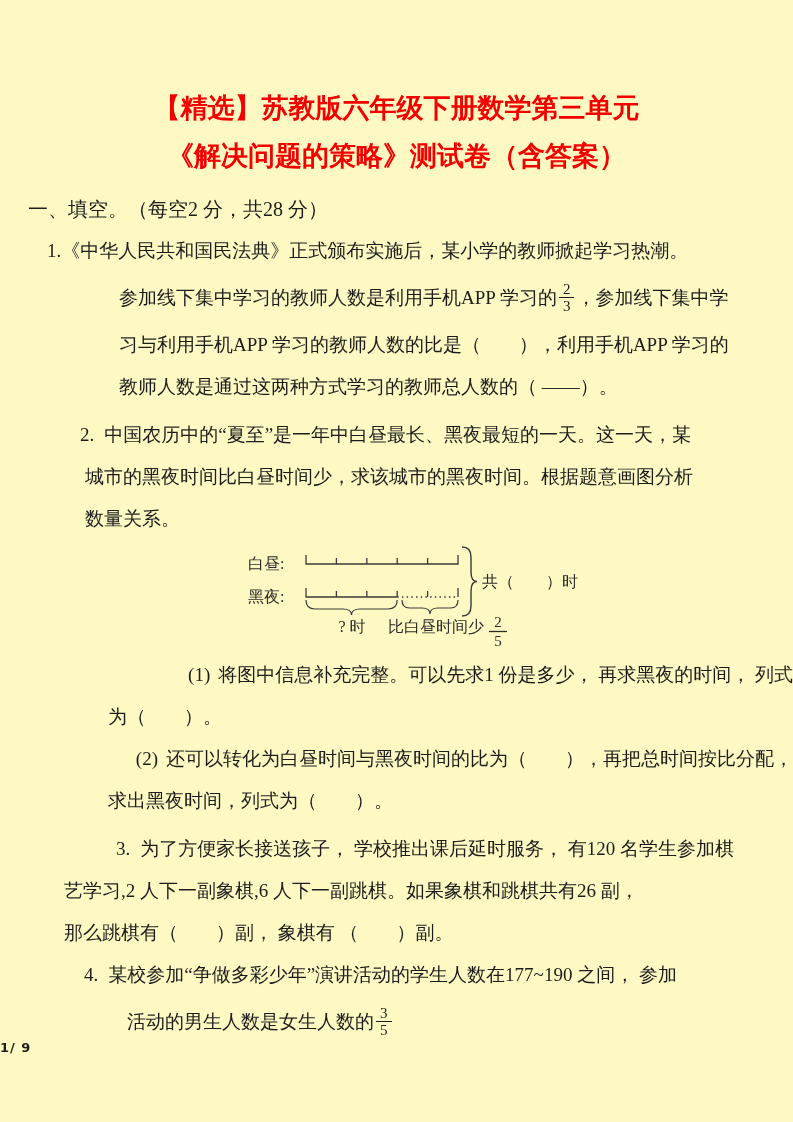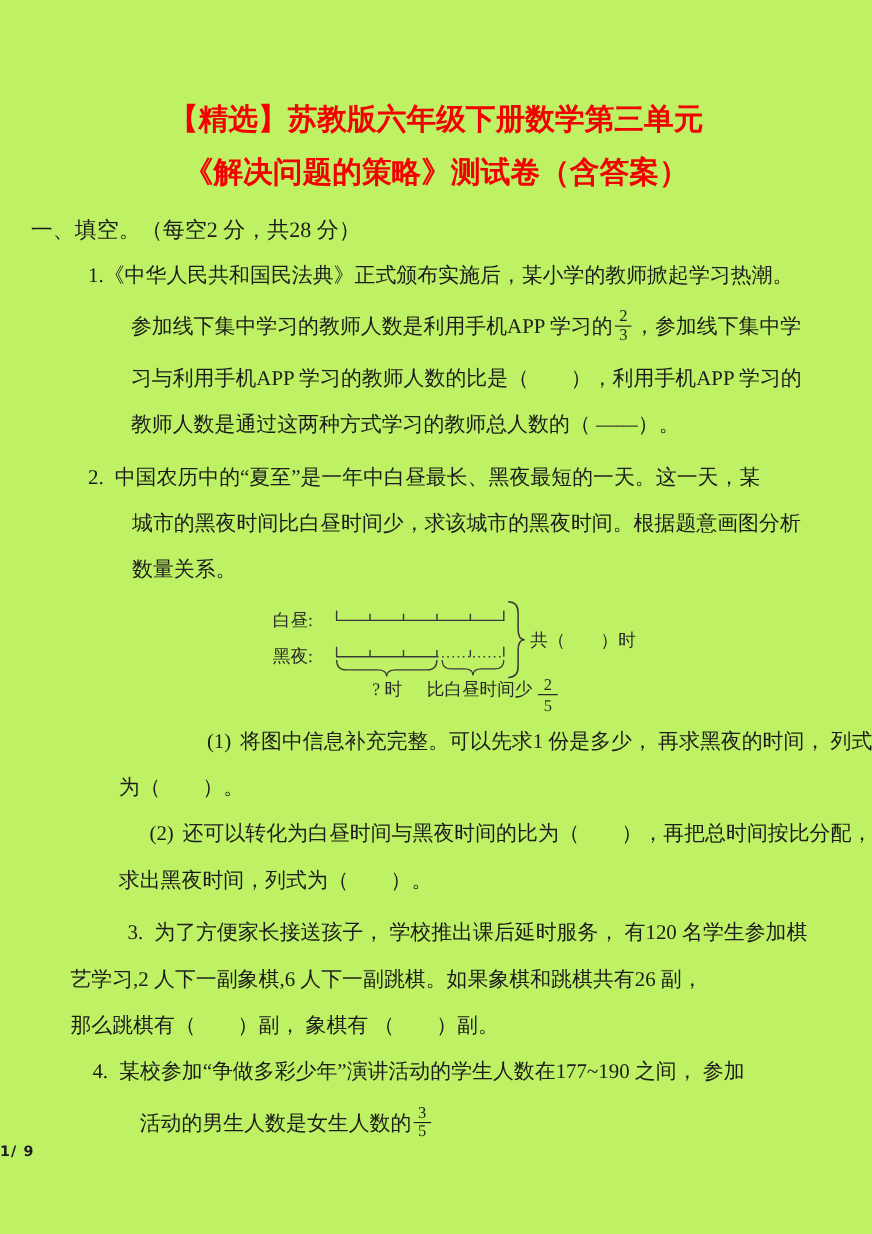--- a/index.html
+++ b/index.html
@@ -1,21 +1,21 @@
 <!DOCTYPE html>
 <html><head>
 <meta charset="utf-8">
 <style>
   html, body { margin: 0; padding: 0; background: #ffffff; }
   .page {
     position: relative;
     width: 793px;
     height: 1122px;
     margin: 0 auto;
-    background: #bef264;
+    background: #fef9c3;
     font-family: "Liberation Serif", "DejaVu Serif", serif;
     color: #1c1c1c;
     overflow: hidden;
   }
   .title {
     margin: 0;
     padding-top: 84px;
     text-align: center;
     font-size: 27px;
     font-weight: bold;
@@ -28,24 +28,24 @@
     white-space: nowrap;
   }
   .line {
     font-size: 19px;
     line-height: 42px;
     white-space: nowrap;
   }
   .line.tall { line-height: 52px; }
   .mt { margin-top: 6px; }
   
-  .l-q1first  { padding-left: 80px; }
+  .l-q1first  { padding-left: 47px; }
   .l-q1body   { padding-left: 119px; }
   .l-q2first  { padding-left: 80px; }
-  .l-q2body   { padding-left: 120px; }
+  .l-q2body   { padding-left: 85px; }
   .l-subfirst { padding-left: 60px; text-align: right; }
   .l-subbody  { padding-left: 108px; }
   .l-q3first  { padding-left: 116px; }
   .l-q3body   { padding-left: 64px; }
   .l-q4first  { padding-left: 84px; }
   .l-q4body   { padding-left: 127px; }
   .qnum { display: inline-block; }
   .qnum.gap { margin-right: 10px; }
   .qnum.gap-sm { margin-right: 8px; }
   

